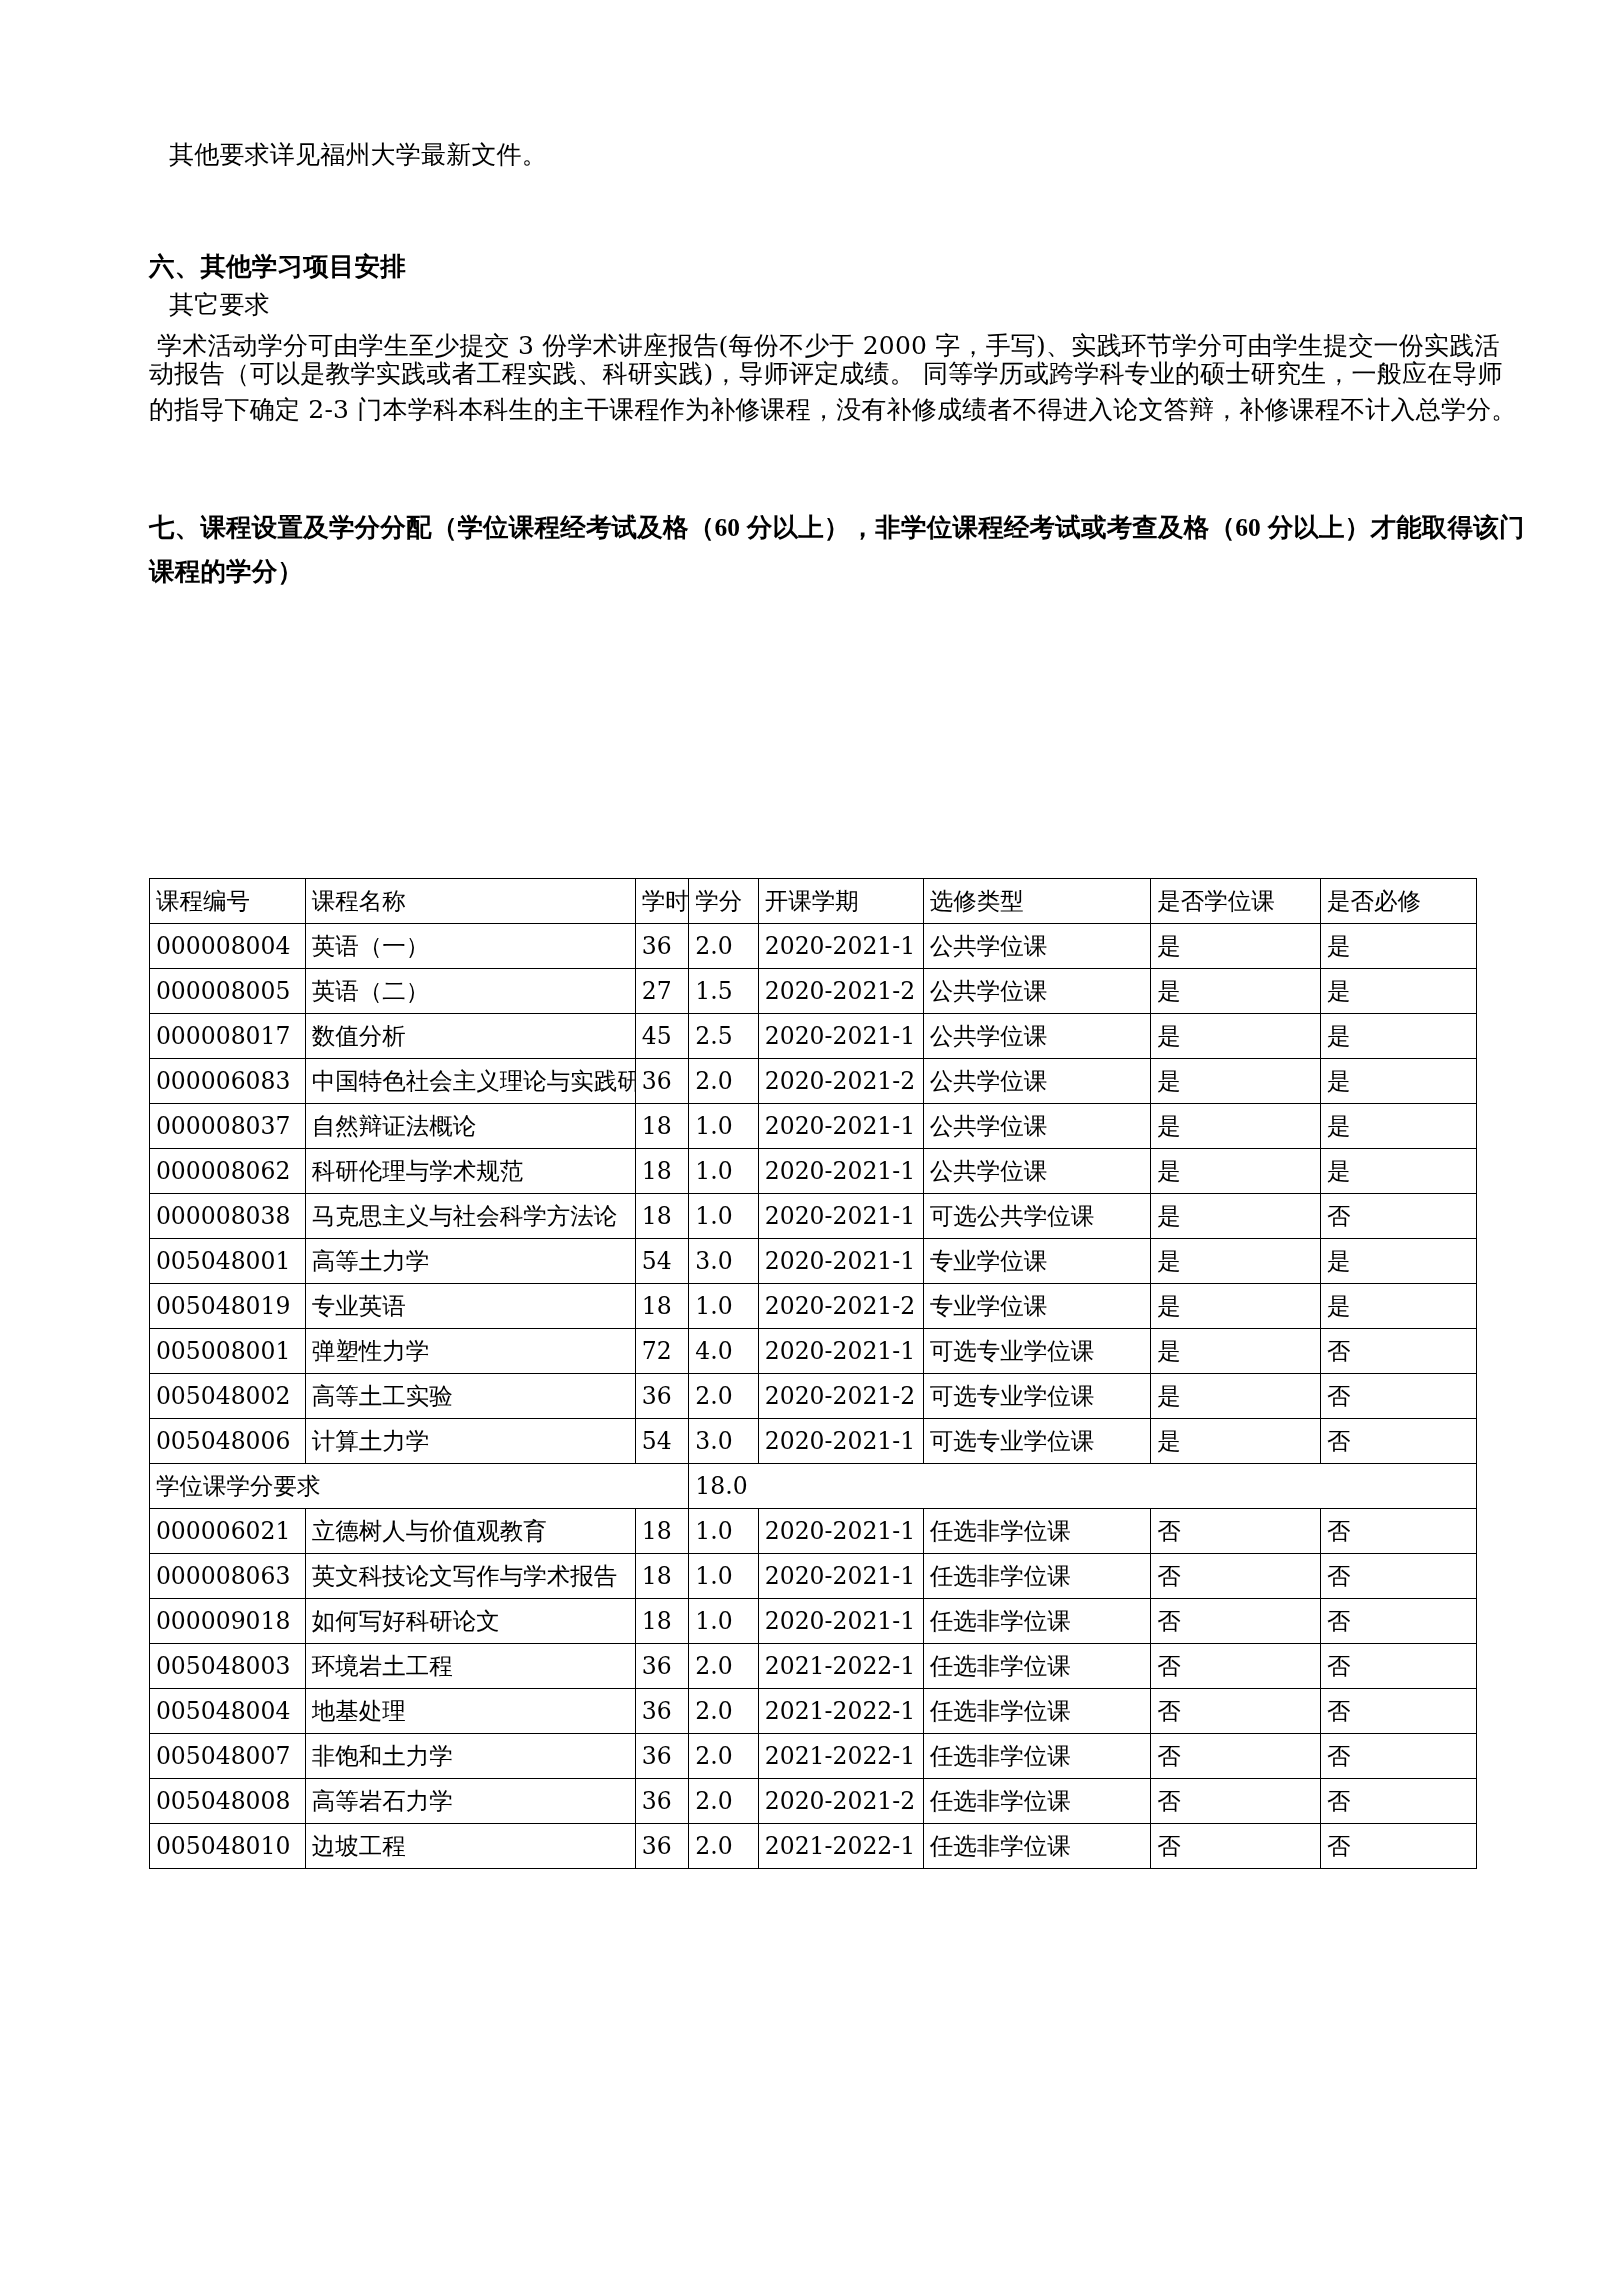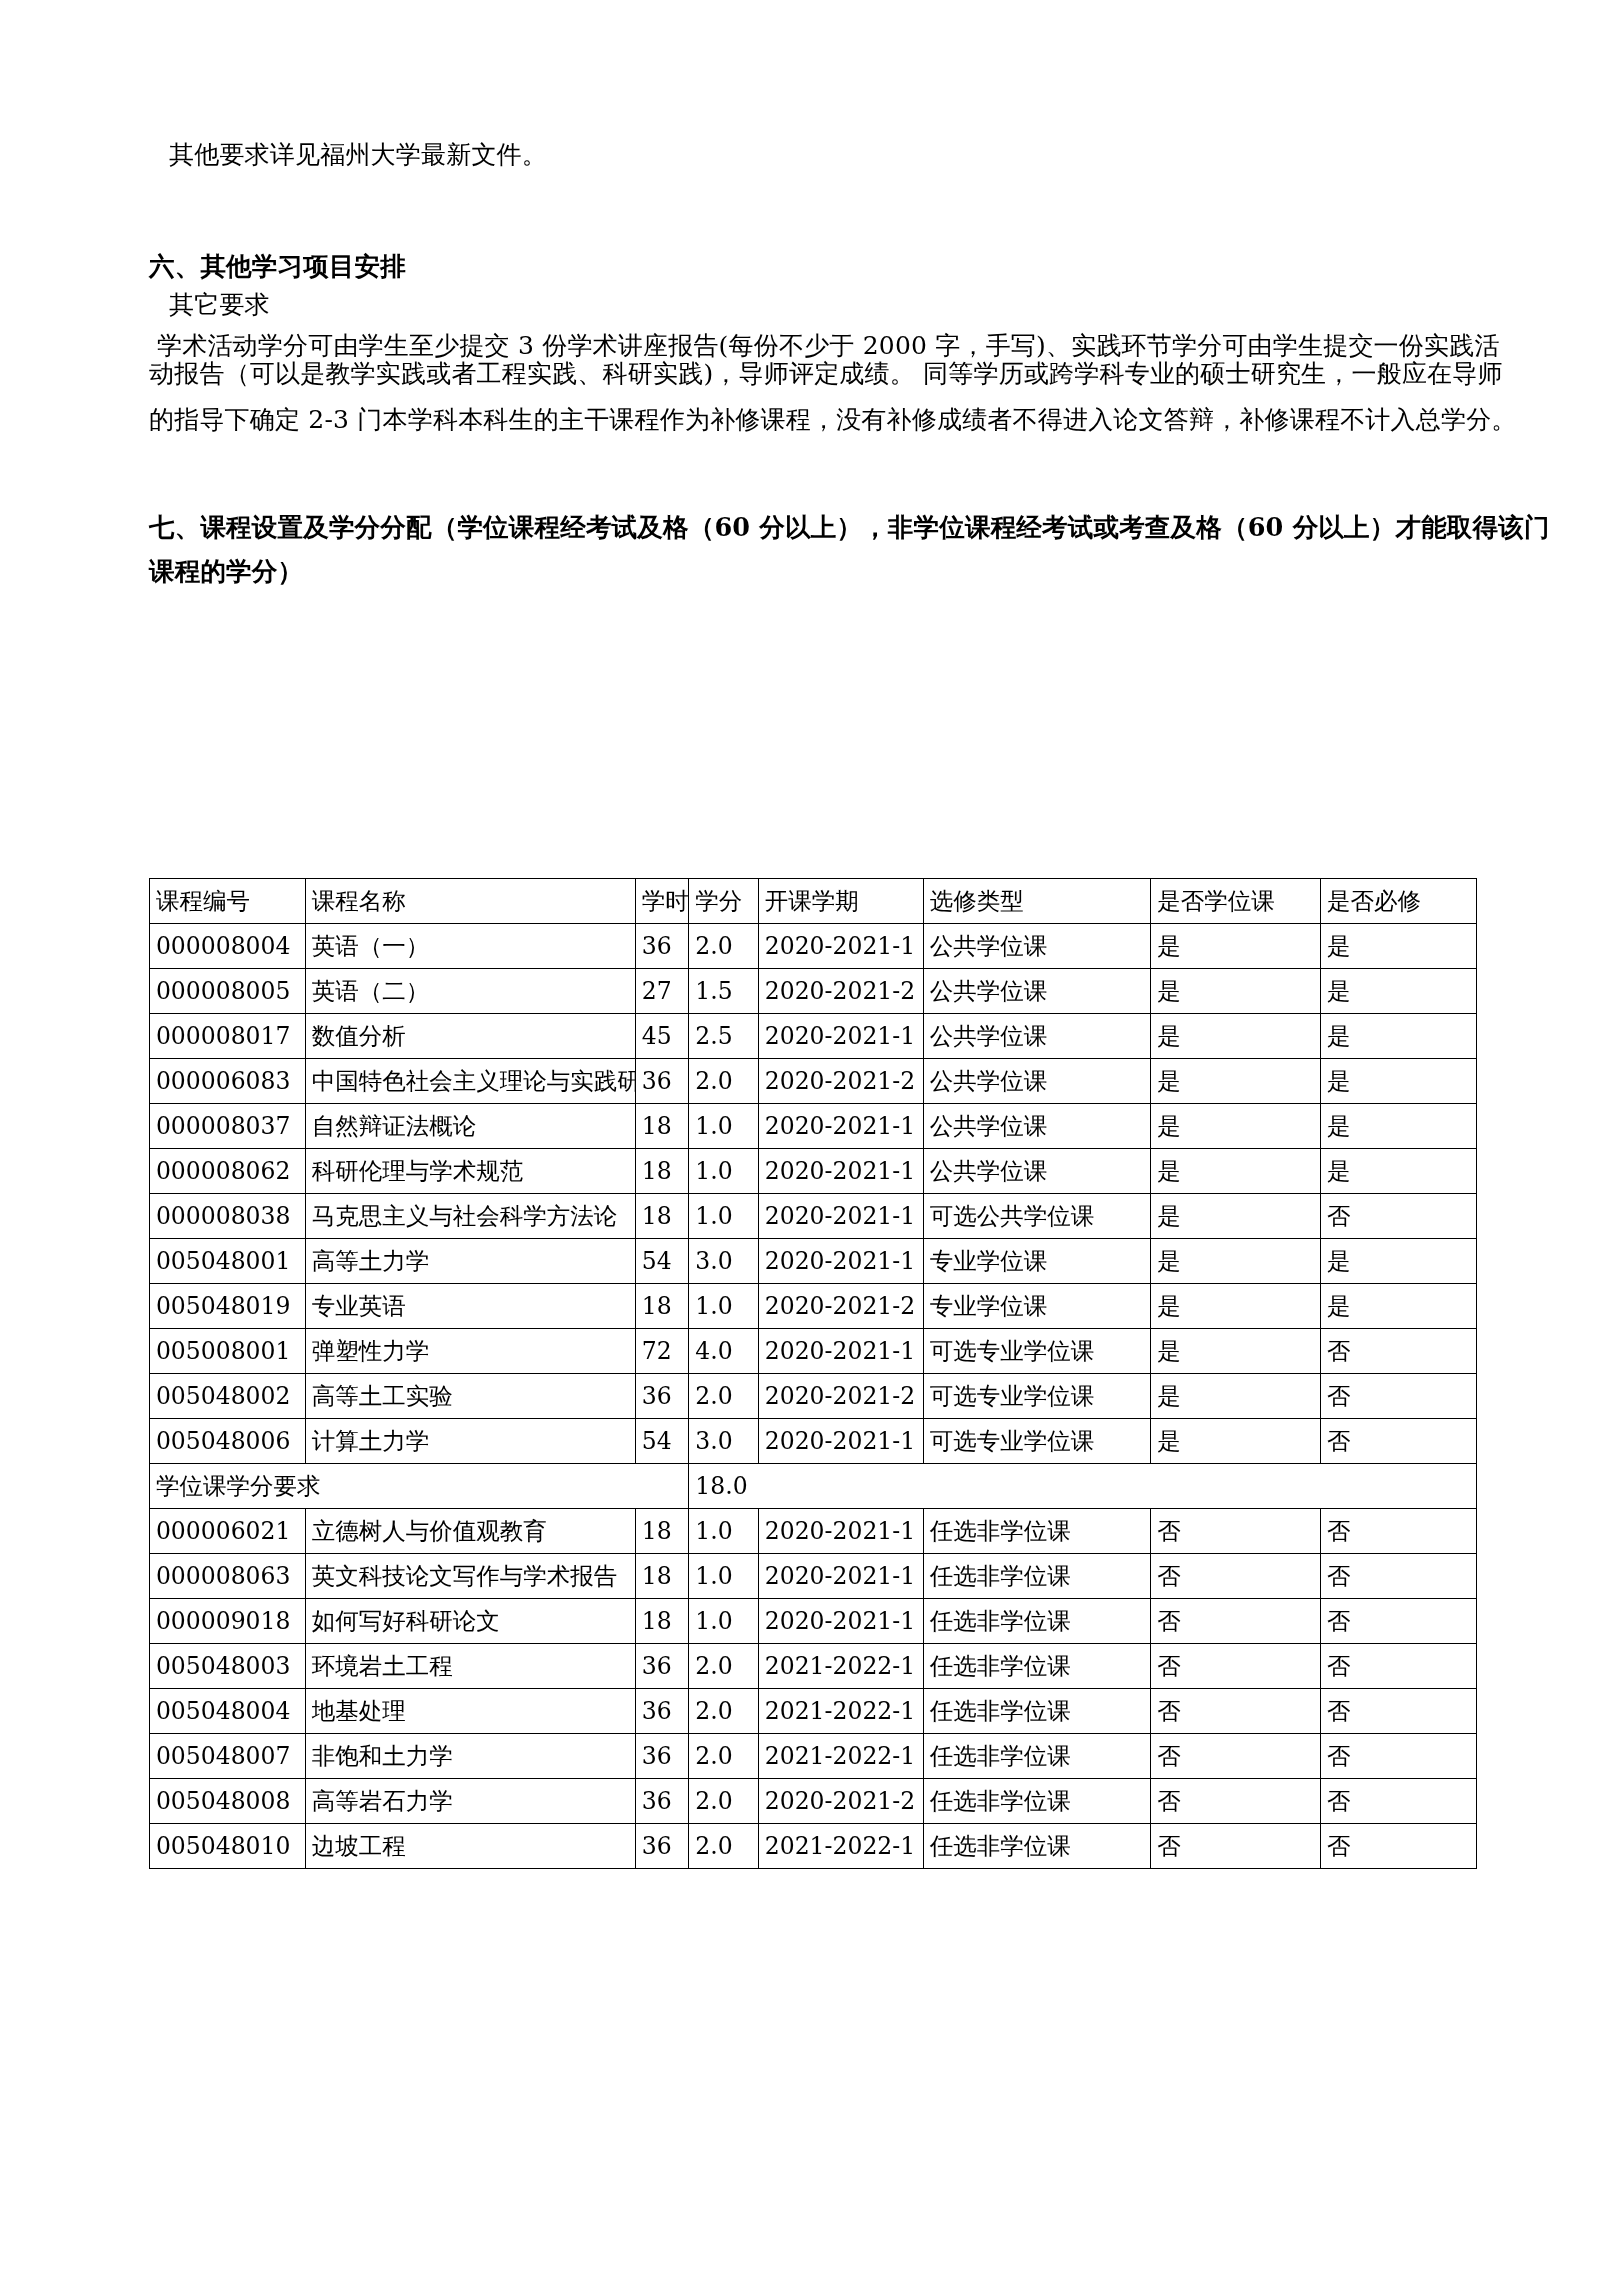--- a/index.html
+++ b/index.html
@@ -30,20 +30,21 @@
     line-height: 1.25;
     letter-spacing: 0.2px;
     white-space: nowrap;
   }
   .heading {
     position: absolute;
     font-size: 25.5px;
     font-weight: bold;
     white-space: nowrap;
     letter-spacing: 0.2px;
+    font-family: Liberation Serif, serif;
   }
 
   
   .course-table {
     position: absolute;
     left: 149px;
     top: 878px;
     width: 1328px;
     border-collapse: collapse;
     table-layout: fixed;
@@ -82,21 +83,21 @@
   <div class="tline" style="left:169px; top:139px;">其他要求详见福州大学最新文件。</div>
 
   <div class="heading" style="left:149px; top:249px;">六、其他学习项目安排</div>
 
   <div class="tline" style="left:169px; top:289px;">其它要求</div>
 
   <div class="tline" style="left:157px; top:330px;">学术活动学分可由学生至少提交 3 份学术讲座报告(每份不少于 2000 字，手写)、实践环节学分可由学生提交一份实践活</div>
 
   <div class="tline" style="left:149px; top:358px;">动报告（可以是教学实践或者工程实践、科研实践)，导师评定成绩。 同等学历或跨学科专业的硕士研究生，一般应在导师</div>
 
-  <div class="tline" style="left:149px; top:404px;">的指导下确定 2-3 门本学科本科生的主干课程作为补修课程，没有补修成绩者不得进入论文答辩，补修课程不计入总学分。</div>
+  <div class="tline" style="left:149px; top:394px;">的指导下确定 2-3 门本学科本科生的主干课程作为补修课程，没有补修成绩者不得进入论文答辩，补修课程不计入总学分。</div>
 
   <div class="heading" style="left:149px; top:510px;">七、课程设置及学分分配（学位课程经考试及格（60 分以上），非学位课程经考试或考查及格（60 分以上）才能取得该门</div>
 
   <div class="heading" style="left:149px; top:554px;">课程的学分）</div>
 
   <table class="course-table">
     <colgroup>
       <col class="c0">
         <col class="c1">
         <col class="c2">

